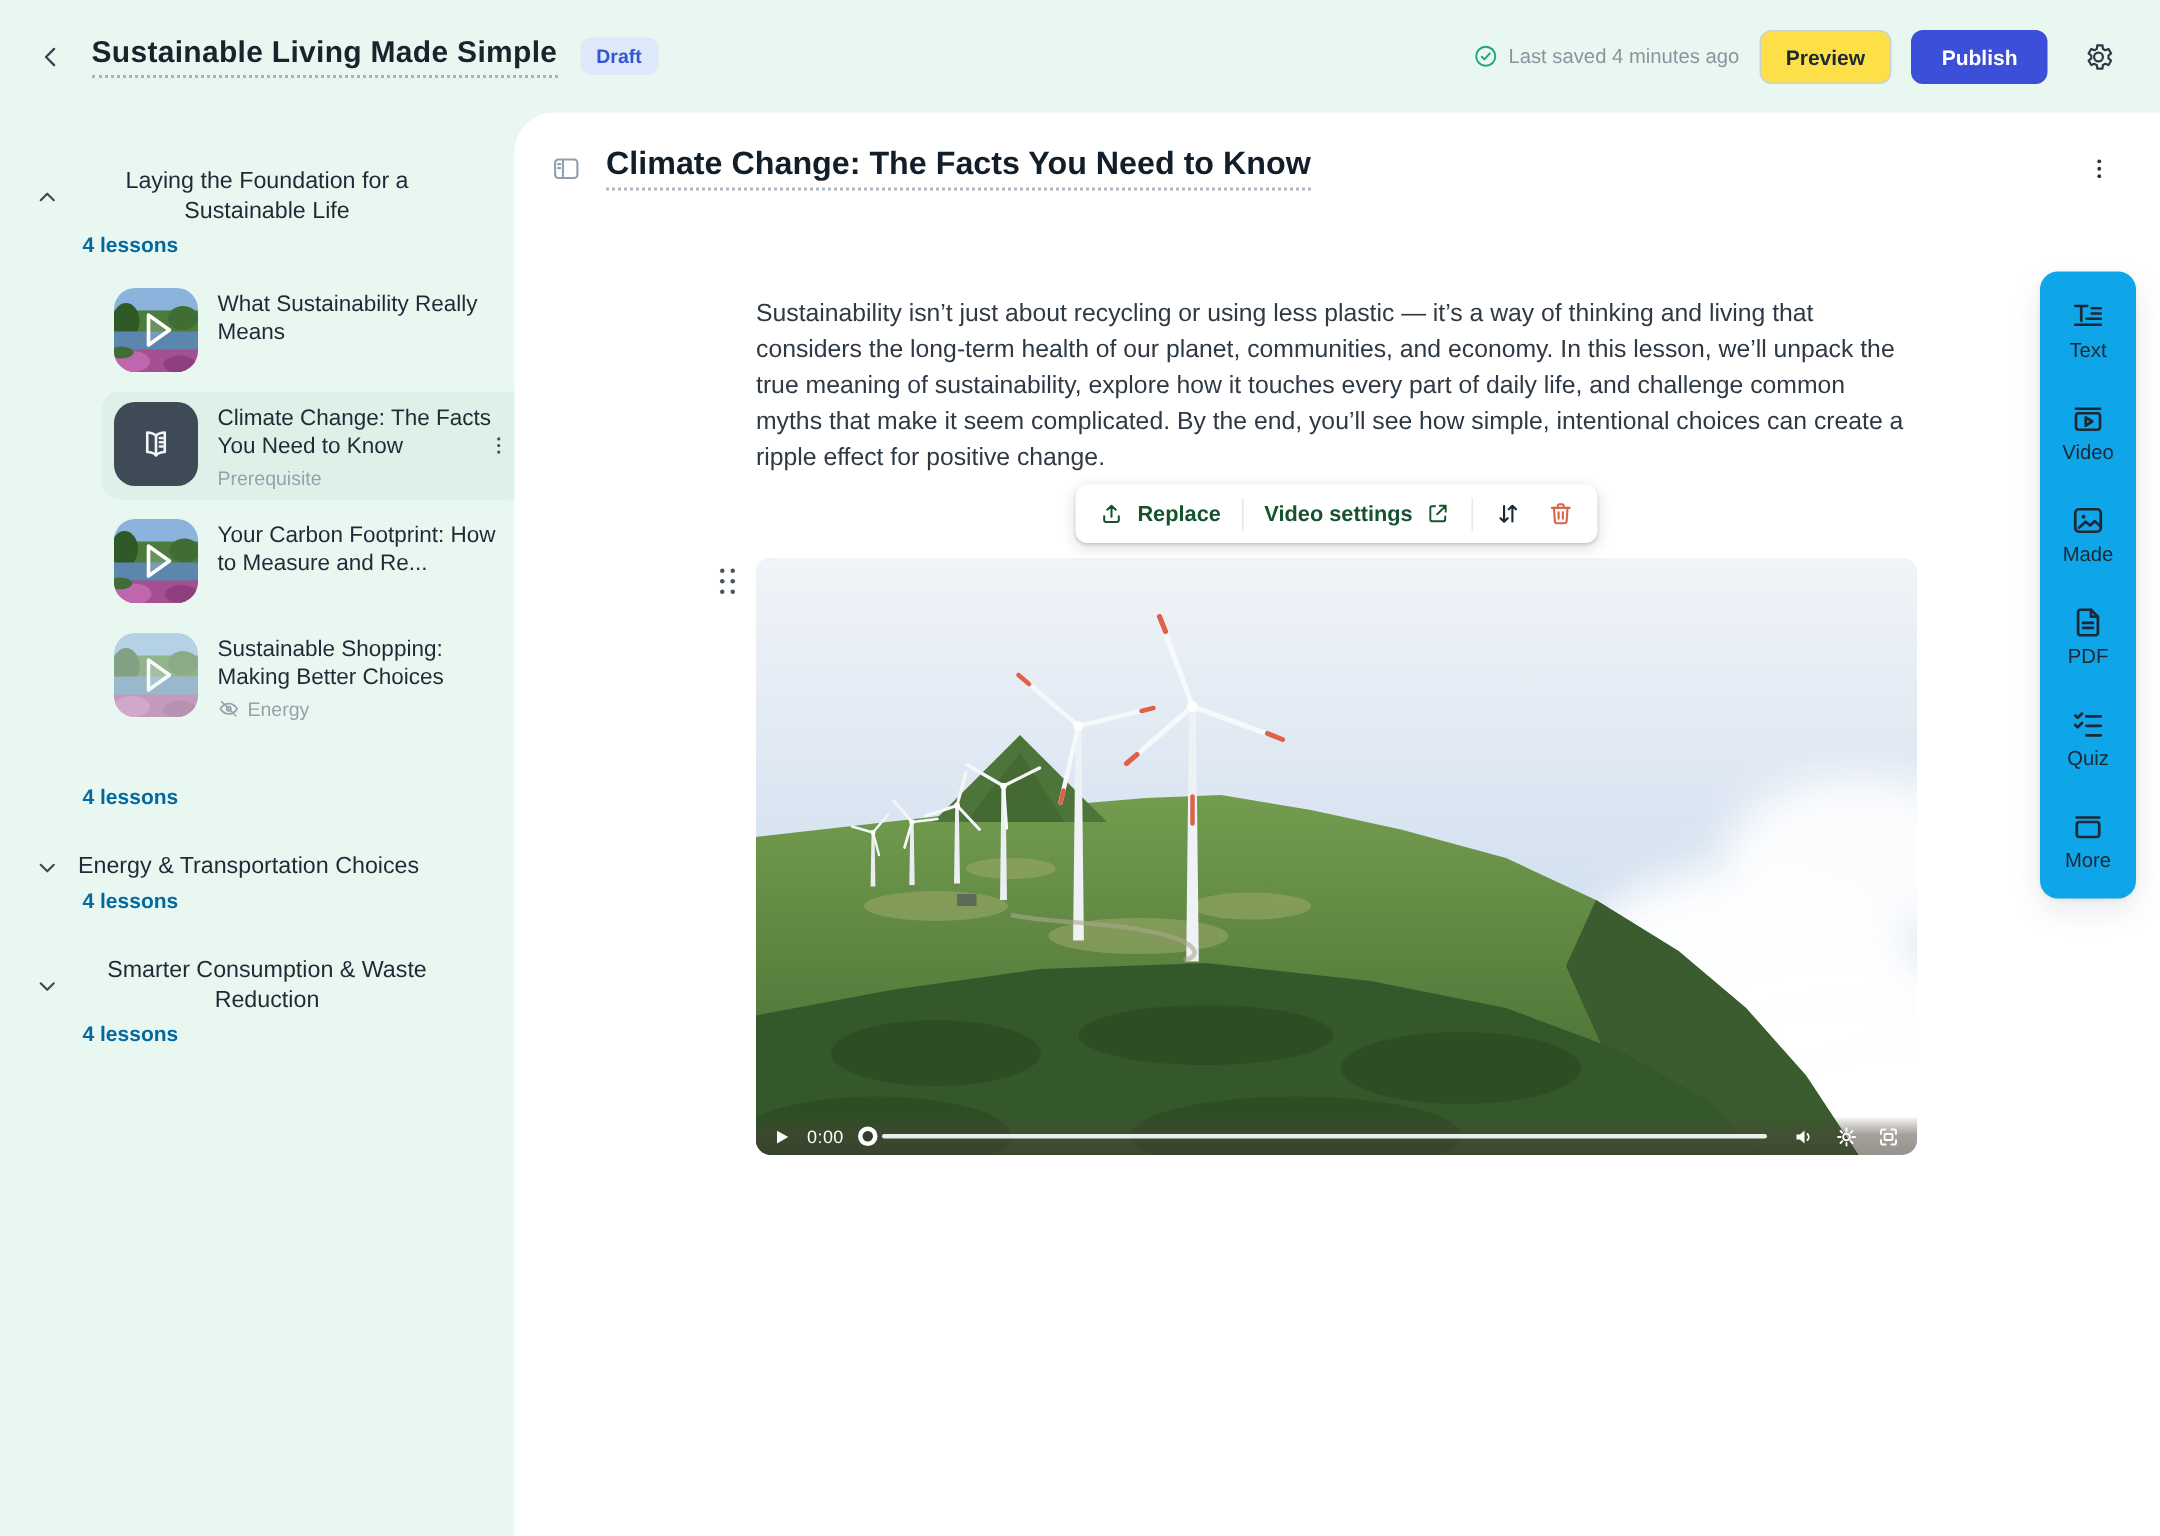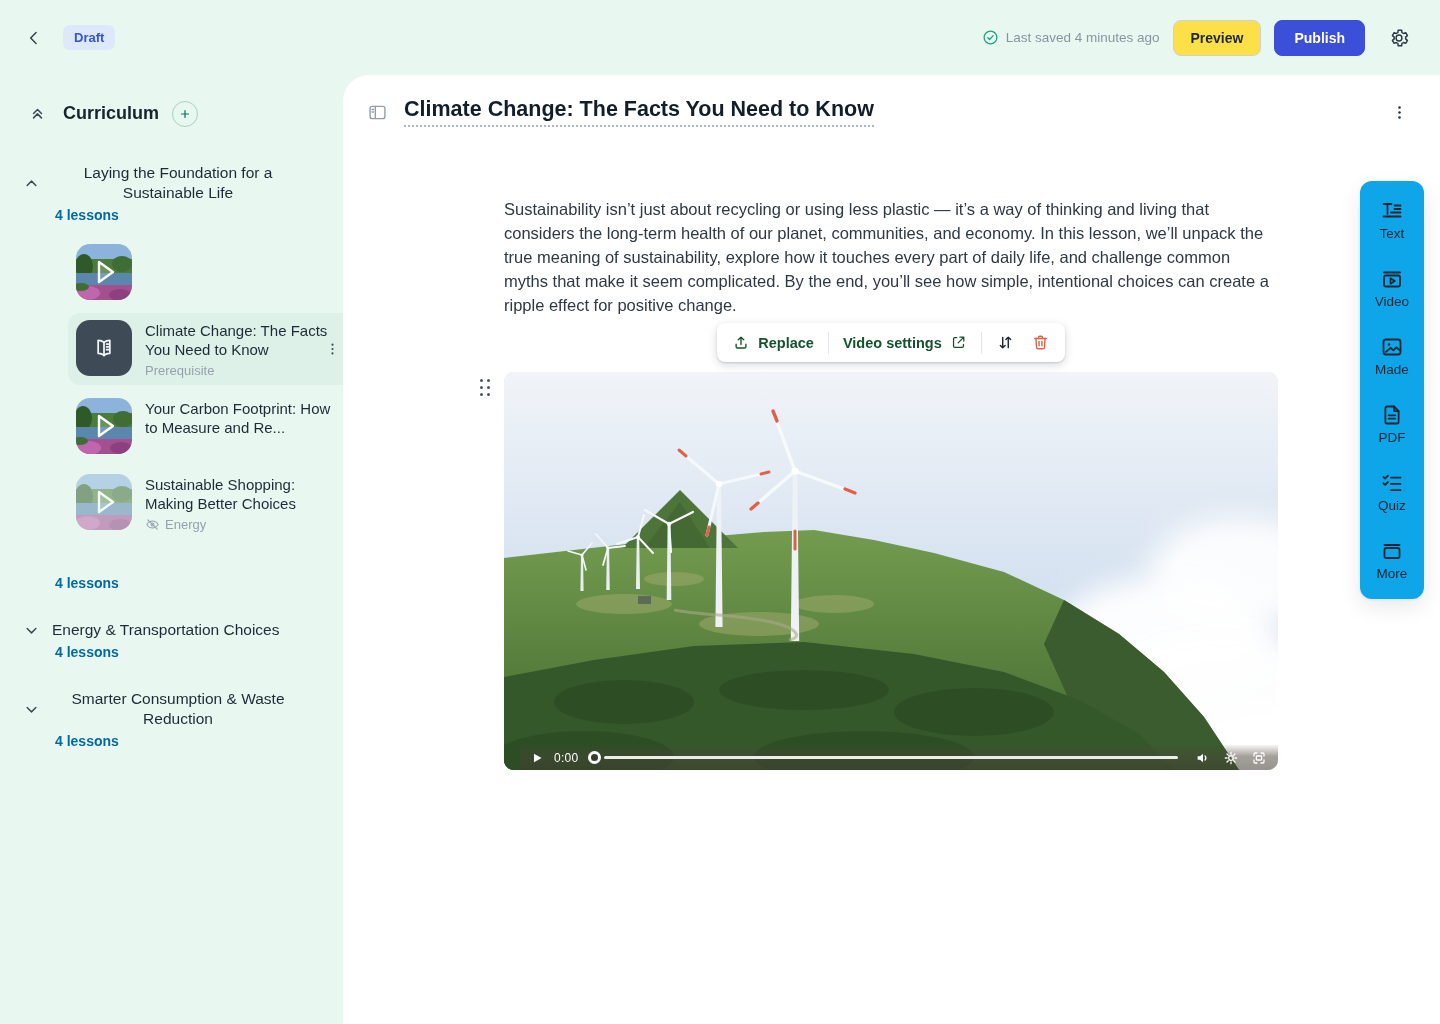--- a/index.html
+++ b/index.html
@@ -58,21 +58,21 @@
   .video-toolbar { display:inline-flex; align-items:center; gap:12px; background:#fff; border-radius:8px; padding:7px 13px; box-shadow:0 1px 2px rgba(16,24,40,.14), 0 3px 10px rgba(16,24,40,.16); }
   .tb-btn { display:flex; align-items:center; gap:8px; background:none; border:none; cursor:pointer; font-family:inherit; font-size:14.5px; font-weight:600; color:#14532d; padding:3px 2px; }
   .tb-icon-btn { background:none; border:none; cursor:pointer; padding:3px 2px; color:#1d2834; display:flex; }
   .tb-div { width:1px; height:22px; background:#e4e8ec; }
   .danger { color:#d9664b; }
 
   .video-wrap { position:relative; margin-top:10px; }
   .drag-handle { position:absolute; left:-26px; top:5px; display:grid; grid-template-columns:repeat(2,4px); grid-auto-rows:4px; gap:3px; cursor:grab; padding:2px; }
   .drag-handle i { width:3px; height:3px; border-radius:50%; background:#4a5560; }
   .video { width:774px; height:398px; border-radius:10px; overflow:hidden; position:relative; cursor:pointer; background:#cfdeee; }
-  .vc { position:absolute; left:0; right:0; bottom:0; height:25px; display:flex; align-items:center; gap:9px; padding:0 9px; background:linear-gradient(180deg, rgba(74,68,56,.05), rgba(74,68,56,.5) 45%, rgba(64,59,49,.55));margin-left:16px; }
+  .vc { position:absolute; left:0; right:0; bottom:0; height:25px; display:flex; align-items:center; gap:9px; padding:0 9px; background:linear-gradient(180deg, rgba(74,68,56,.05), rgba(74,68,56,.5) 45%, rgba(64,59,49,.55)); }
   .vc-time { color:#fff; font-size:12px; letter-spacing:.3px; }
   .vc-knob { width:13px; height:13px; border-radius:50%; border:3px solid #fff; background:rgba(40,40,40,.35); flex-shrink:0; cursor:pointer; }
   .vc-track { flex:1; height:2.5px; background:rgba(255,255,255,.9); border-radius:2px; margin:0 6px 0 -6px; cursor:pointer; }
   .vc-right { display:flex; align-items:center; gap:8px; color:#fff; }
   .vc-btn { background:none; border:none; color:#fff; cursor:pointer; padding:2px; display:flex; }
 
   
   .block-toolbar { position:absolute; top:181px; right:16px; width:64px; background:#0ea5e9; border-radius:12px; padding:18px 0; display:flex; flex-direction:column; align-items:center; gap:26px; box-shadow:0 1px 3px rgba(16,24,40,.08), 0 8px 22px rgba(16,24,40,.09); }
   .block-item { display:flex; flex-direction:column; align-items:center; gap:3px; background:none; border:none; cursor:pointer; color:#1d2834; font-family:inherit; }
   .block-label { font-size:13.5px; font-weight:500; color:#1d2834; }
@@ -81,20 +81,21 @@
 <body>
 
 <div class="header">
   <button class="icon-btn">
     <span>
       <svg width="20" height="20" viewBox="0 0 24 24" fill="none" stroke="currentColor" stroke-width="1.8" stroke-linecap="round" stroke-linejoin="round">
           <path d="M14.5 5.5 8 12l6.5 6.5"></path>
         </svg>
     </span>
   </button>
+  <span class="course-title">Sustainable Living Made Simple</span>
   <span class="draft-badge">Draft</span>
   <div class="spacer"></div>
   <div class="saved">
     <span>
       <svg width="17" height="17" viewBox="0 0 24 24" fill="none" stroke="#1aa580" stroke-width="1.8" stroke-linecap="round" stroke-linejoin="round">
           <circle cx="12" cy="12" r="9"></circle>
           <path d="m8.2 12.4 2.5 2.5 5.1-5.6"></path>
         </svg>
     </span>
     <span>Last saved 4 minutes ago</span>
@@ -105,38 +106,20 @@
     <span>
       <svg width="22" height="22" viewBox="0 0 24 24" fill="none" stroke="currentColor" stroke-width="1.6" stroke-linecap="round" stroke-linejoin="round">
           <circle cx="12" cy="12" r="3.2"></circle>
           <path d="M19.2 13c.06-.33.09-.66.09-1s-.03-.67-.09-1l2-1.55-1.9-3.3-2.36.95a7.2 7.2 0 0 0-1.73-1L14.9 3.5h-3.8l-.31 2.6a7.2 7.2 0 0 0-1.73 1L6.7 6.15l-1.9 3.3L6.8 11c-.06.33-.09.66-.09 1s.03.67.09 1l-2 1.55 1.9 3.3 2.36-.95c.53.43 1.11.77 1.73 1l.31 2.6h3.8l.31-2.6a7.2 7.2 0 0 0 1.73-1l2.36.95 1.9-3.3z"></path>
         </svg>
     </span>
   </button>
 </div>
 
 <div class="sidebar">
-  <div class="curriculum-row">
-    <button class="icon-btn collapse-all">
-      <span>
-        <svg width="19" height="19" viewBox="0 0 24 24" fill="none" stroke="currentColor" stroke-width="1.9" stroke-linecap="round" stroke-linejoin="round">
-            <path d="m7 12 5-5 5 5"></path>
-            <path d="m7 17.5 5-5 5 5"></path>
-          </svg>
-      </span>
-    </button>
-    <div class="curriculum-title">Curriculum</div>
-    <button class="add-btn">
-      <span>
-        <svg width="14" height="14" viewBox="0 0 24 24" fill="none" stroke="currentColor" stroke-width="2.1" stroke-linecap="round">
-            <path d="M12 6v12M6 12h12"></path>
-          </svg>
-      </span>
-    </button>
-  </div>
 
   <div class="section s1">
     <div class="section-header">
       <span class="section-chevron">
         <svg width="19" height="19" viewBox="0 0 24 24" fill="none" stroke="currentColor" stroke-width="1.8" stroke-linecap="round" stroke-linejoin="round">
             <path d="m6.5 14.5 5.5-5.5 5.5 5.5"></path>
           </svg>
       </span>
       <div class="section-title">Laying the Foundation for a Sustainable Life</div>
     </div>
@@ -151,20 +134,23 @@
             <rect y="15" width="56" height="16" fill="#4c7c3a"></rect>
             <ellipse cx="8" cy="22" rx="9" ry="12" fill="#2f5a28"></ellipse>
             <ellipse cx="46" cy="20" rx="10" ry="8" fill="#3f6d33"></ellipse>
             <rect y="29" width="56" height="14" fill="#5b86ae"></rect>
             <rect y="41" width="56" height="15" fill="#a34f90"></rect>
             <ellipse cx="12" cy="49" rx="12" ry="7" fill="#c066ae"></ellipse>
             <ellipse cx="44" cy="51" rx="11" ry="6" fill="#8e3f7f"></ellipse>
             <ellipse cx="5" cy="43" rx="8" ry="4" fill="#3f6d33"></ellipse>
             <polygon points="23,18 37,28 23,38" fill="rgba(255,255,255,.18)" stroke="#fff" stroke-width="2.4" stroke-linejoin="round"></polygon>
           </svg>
+        </div>
+        <div class="lesson-text">
+          <div class="lesson-title">What Sustainability Really Means</div>
         </div>
       </div>
 
       <div class="lesson selected">
         <div class="thumb thumb-book">
           <span>
             <svg width="28" height="28" viewBox="0 0 24 24" fill="none" stroke="currentColor" stroke-width="1.5" stroke-linecap="round" stroke-linejoin="round">
                 <path d="M12 7.2C10.8 6 9 5.4 7 5.4v11.2c2 0 3.8.6 5 1.8 1.2-1.2 3-1.8 5-1.8V5.4c-2 0-3.8.6-5 1.8z"></path>
                 <path d="M12 7.2v11.2"></path>
                 <path d="M14.2 8.6h1.6M14.2 11h1.6M14.2 13.4h1.6"></path>

